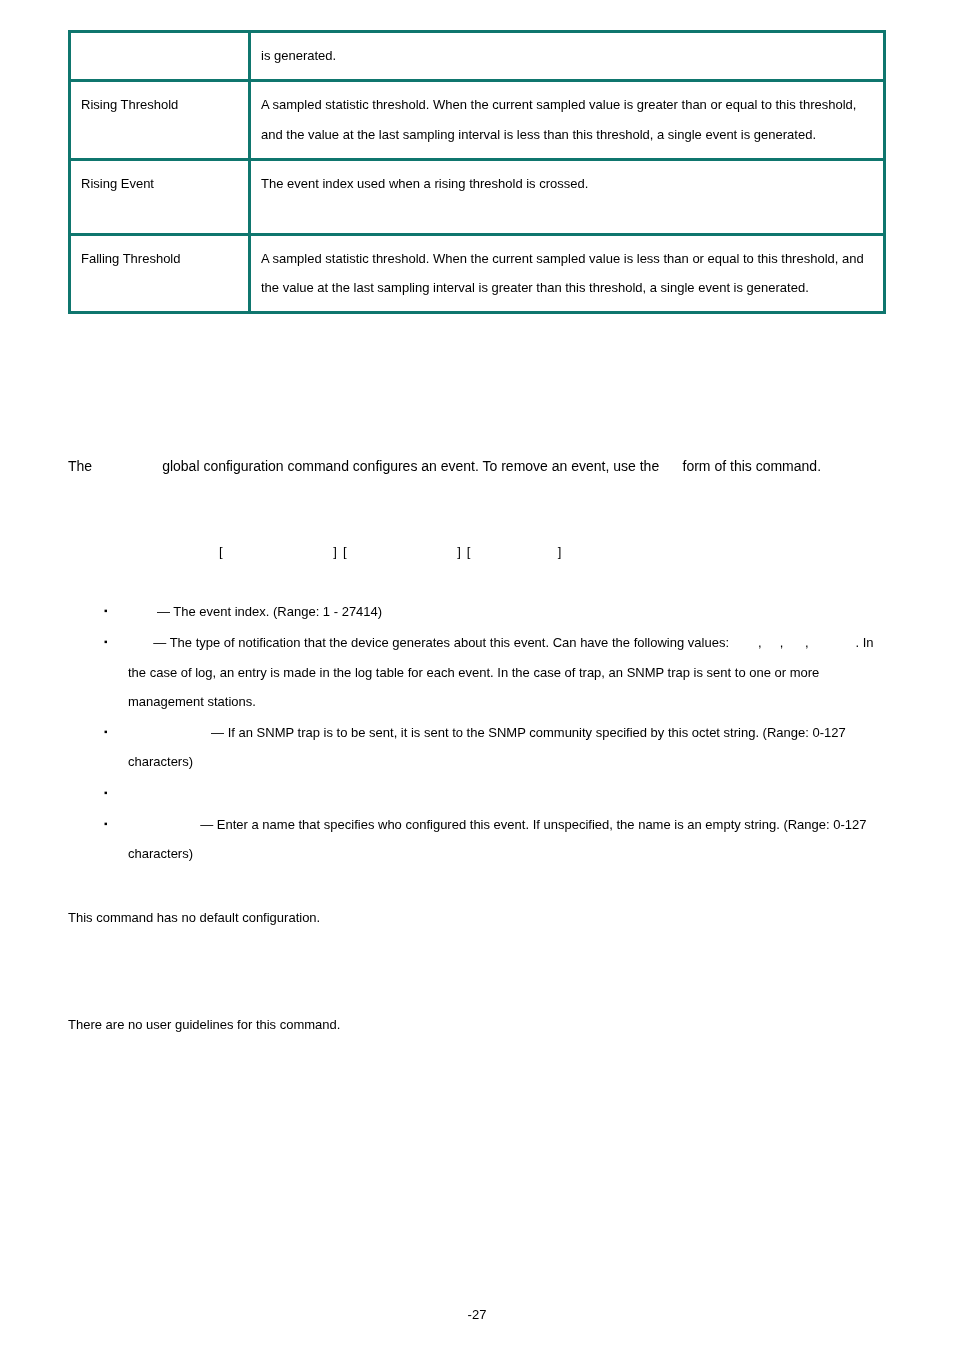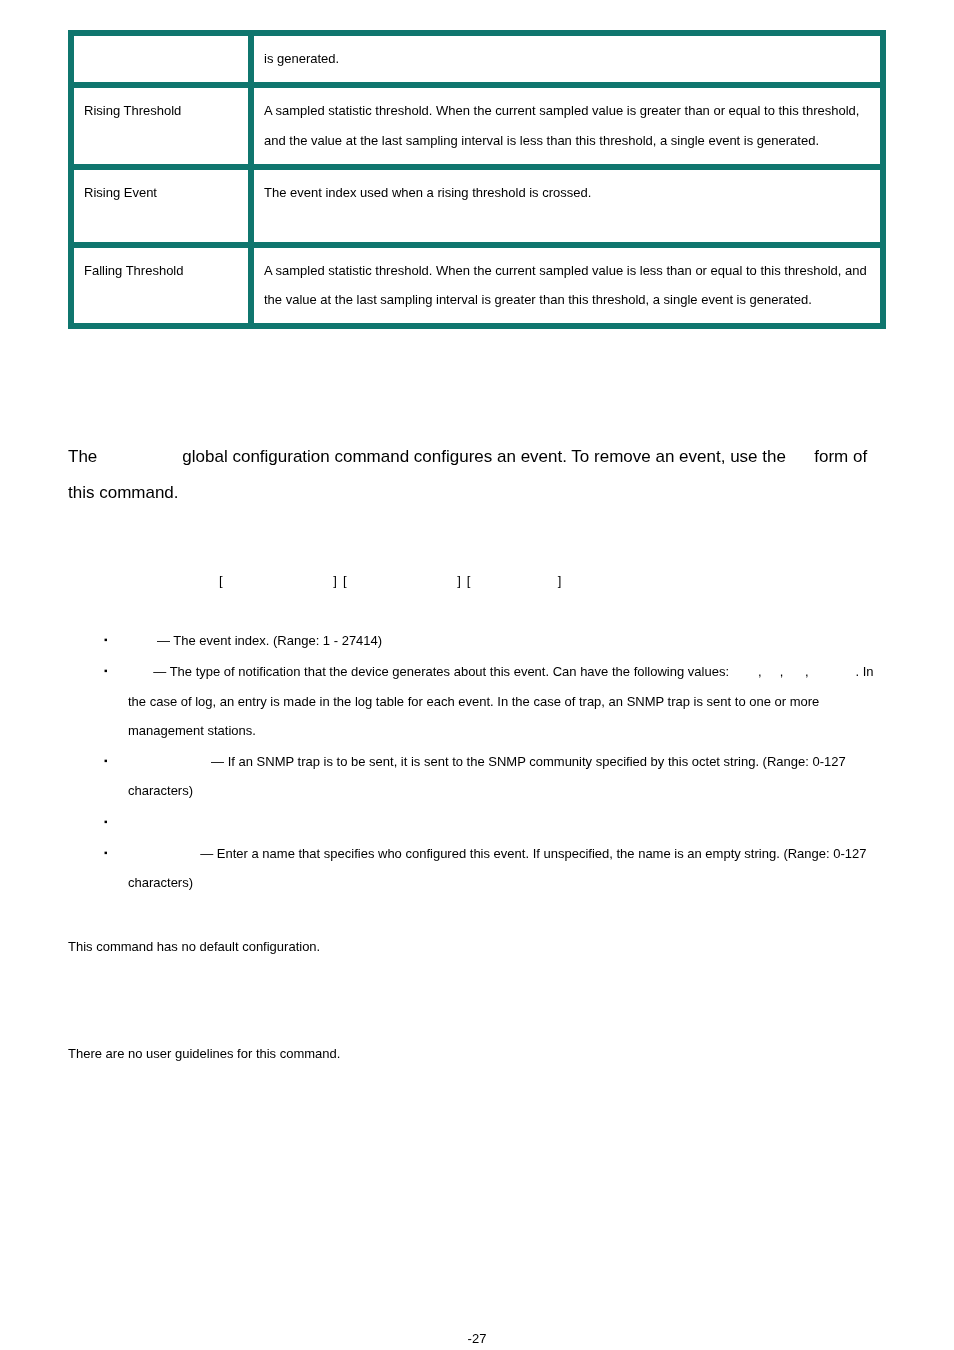--- a/index.html
+++ b/index.html
@@ -17,21 +17,21 @@
       box-sizing: border-box;
       padding: 30px 68px 0 68px;
       position: relative;
     }
     table.defs {
       border-collapse: collapse;
       width: 100%;
       table-layout: fixed;
     }
     table.defs td {
-      border: 6px solid #0f766e;
+      border: 3px solid #0f766e;
       padding: 8px 10px;
       vertical-align: top;
       line-height: 2.3;
       font-size: 13px;
     }
     table.defs col.c1 { width: 180px; }
     .syntax-line {
       margin-top: 22px;
       line-height: 2.1;
       font-size: 13px;
@@ -57,29 +57,30 @@
       top: 0;
       font-size: 10px;
       line-height: 2.8;
     }
     .body-line {
       line-height: 2.2;
       font-size: 13px;
     }
     .page-num {
       position: absolute;
-      bottom: 4px;
+      bottom: 28px;
       left: 0;
       width: 100%;
       text-align: center;
       font-size: 13px;
     }
     .cmd-desc {
       line-height: 2.1;
-      font-size: 17px;
+      font-size: 14px;
+      margin-top: 28px;
     }
   </style>
 </head>
 <body>
 
 <div class="page">
 
   <table class="defs">
     <colgroup>
         <col class="c1">

